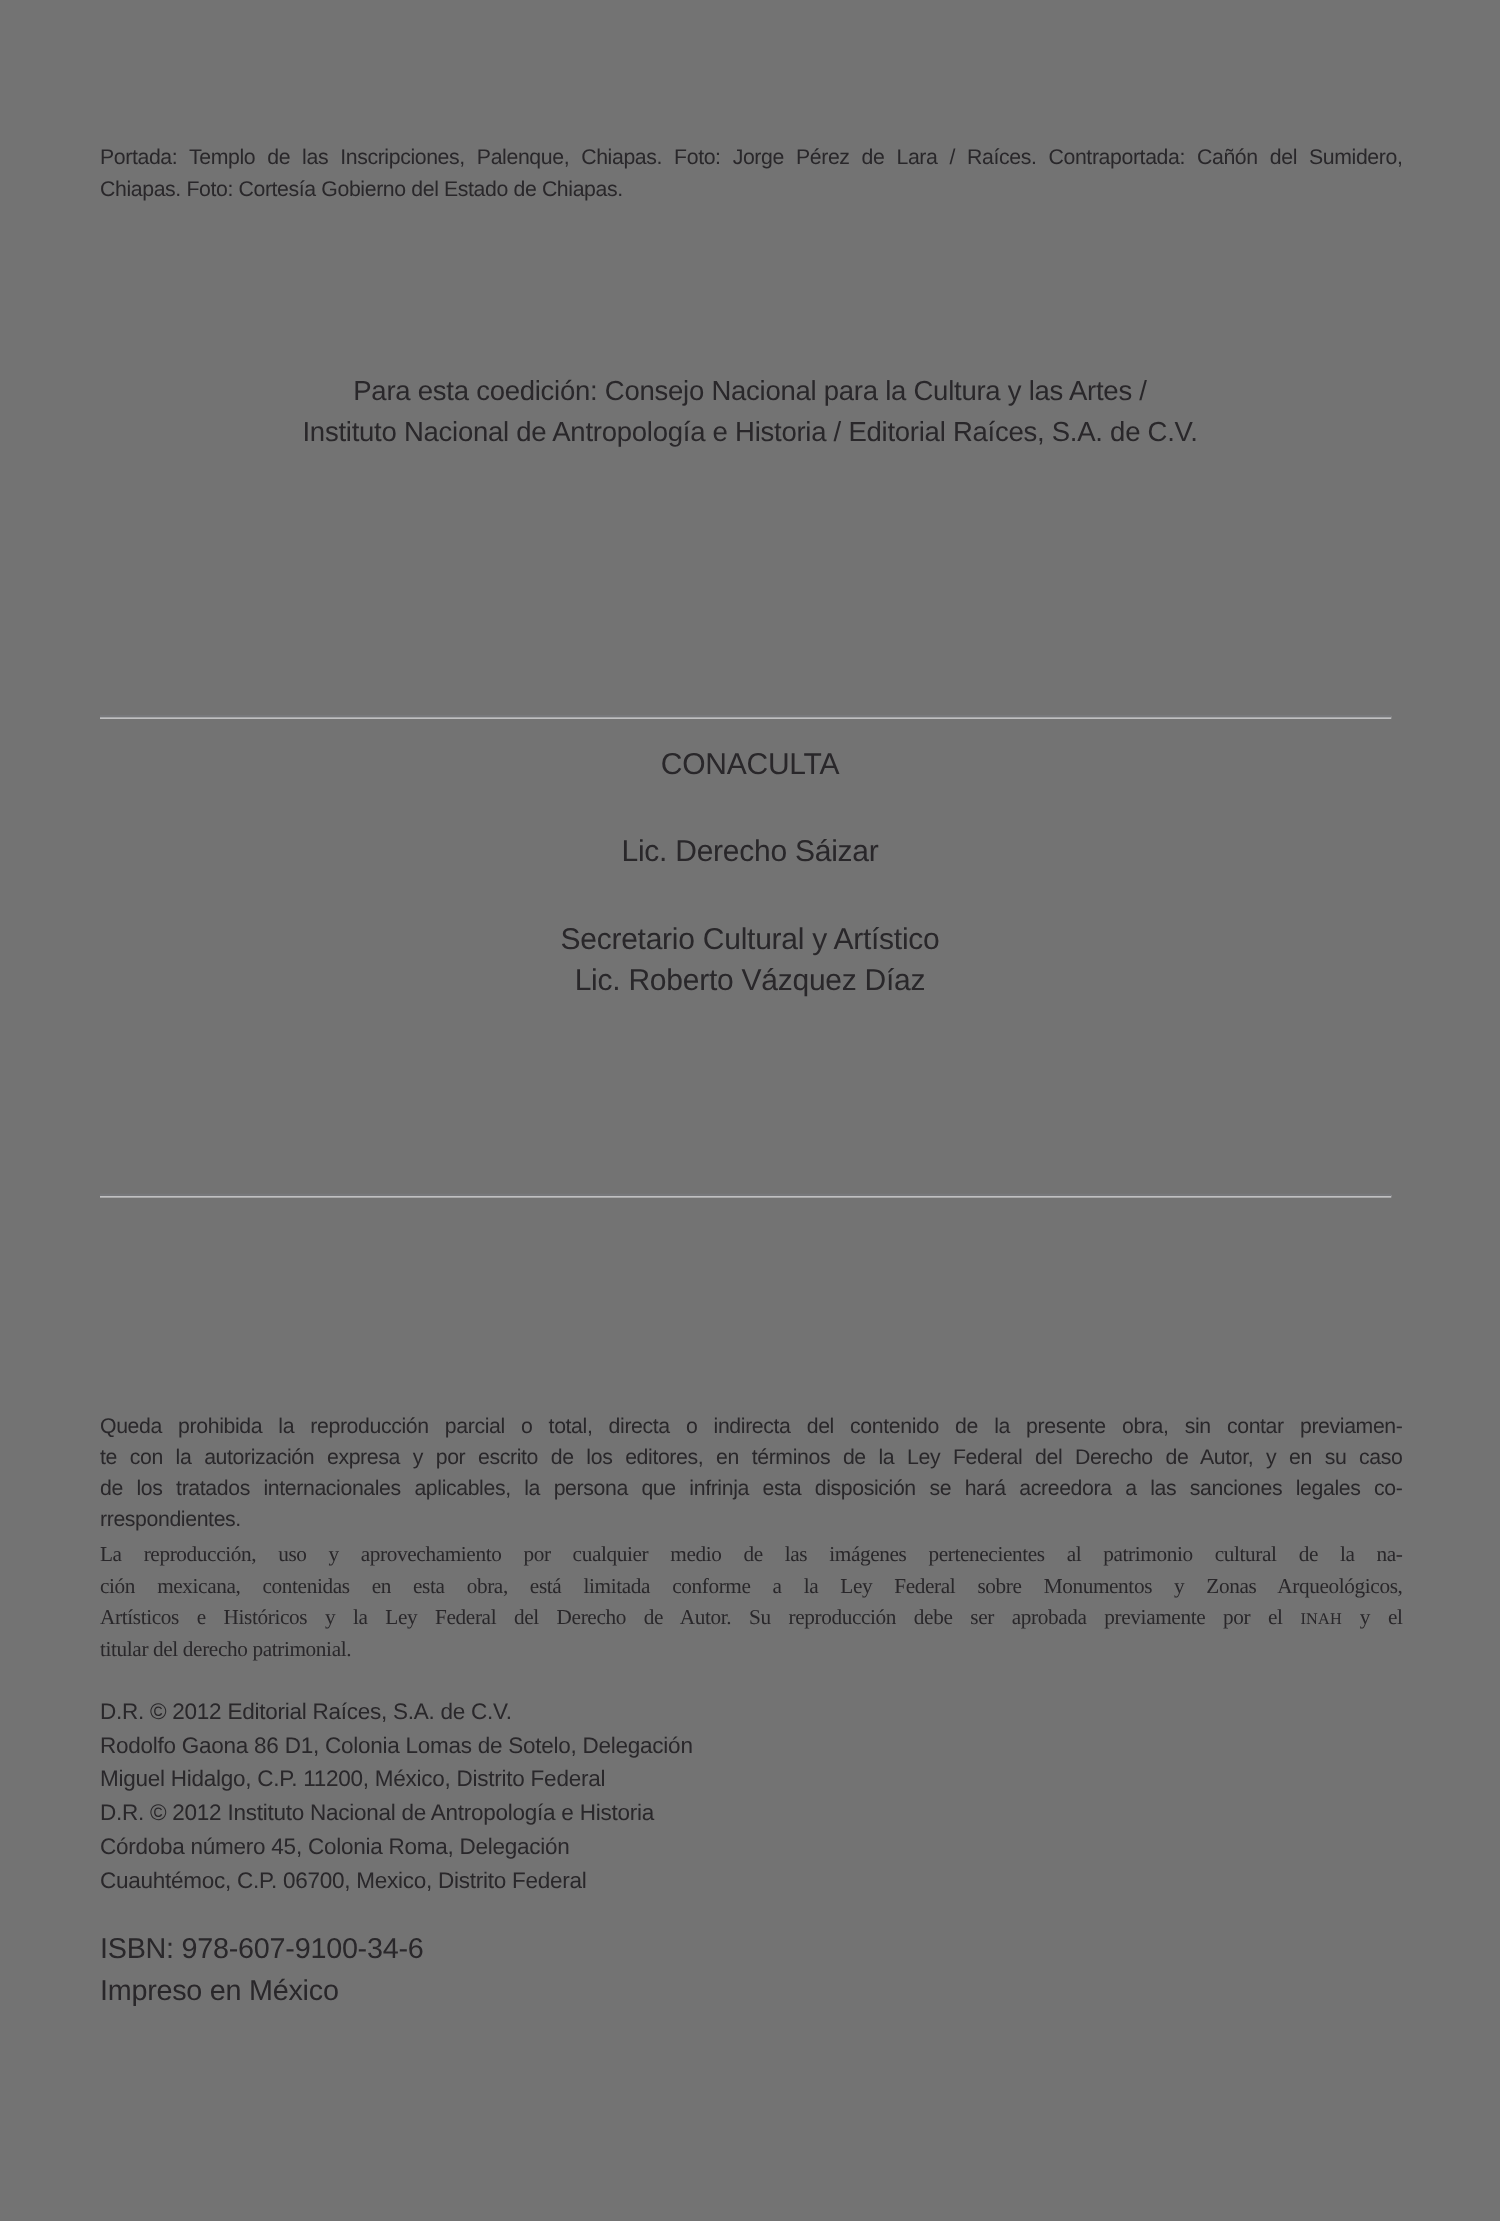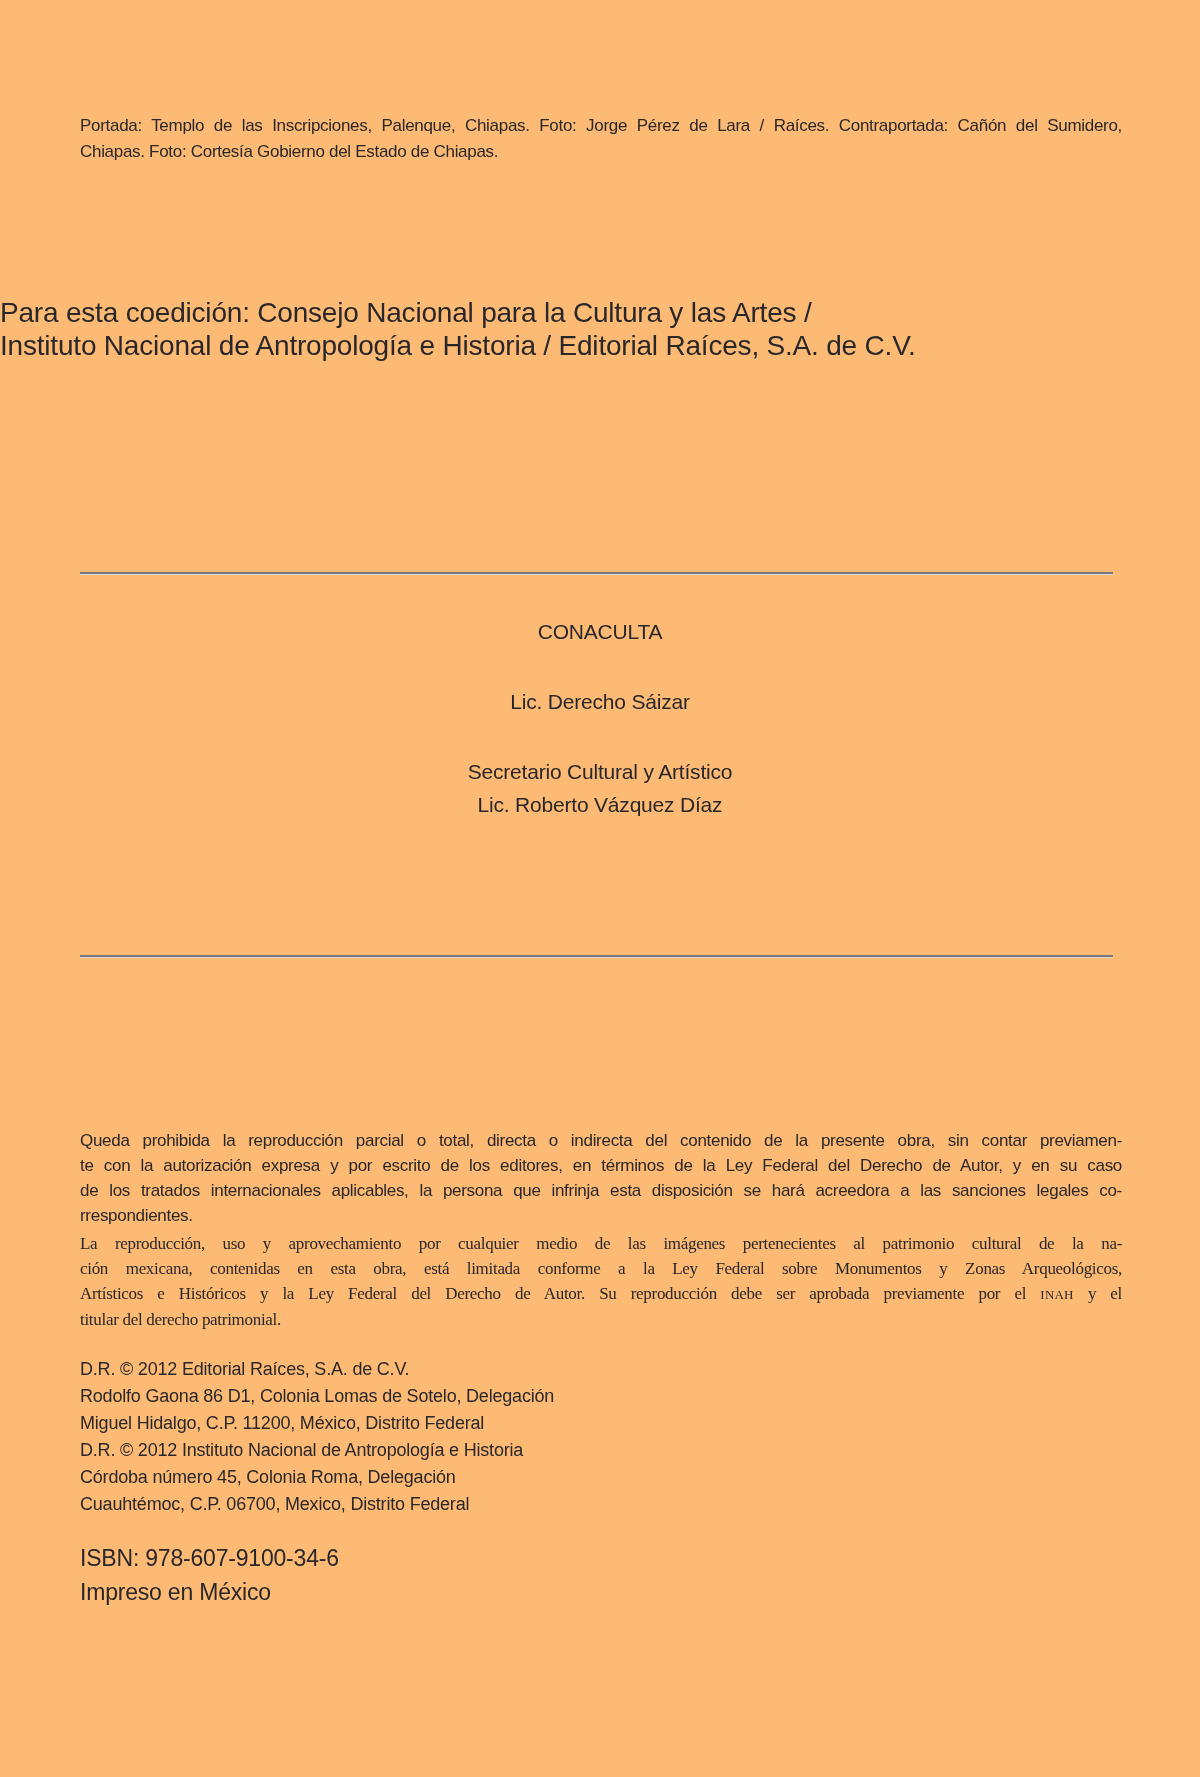--- a/index.html
+++ b/index.html
@@ -4,21 +4,21 @@
 <style>
   html, body {
     margin: 0;
     padding: 0;
     background: #ffffff;
   }
   .page {
     position: relative;
     width: 1200px;
     height: 1777px;
-    background: #fdba74;
+    background: #737373;
     font-family: "Liberation Sans", "DejaVu Sans", sans-serif;
     color: #29272a;
     overflow: hidden;
   }
 
   
   .cover-credit {
     position: absolute;
     left: 80px;
     top: 113px;
@@ -38,22 +38,22 @@
     text-align: right;
     text-align-last: left;
   }
 
   
   .coedition {
     position: absolute;
     left: 0;
     top: 296px;
     width: 100%;
-    text-align: left;
-    font-size: 28px;
+    text-align: center;
+    font-size: 22px;
     line-height: 33px;
     letter-spacing: -0.2px;
   }
 
   
   .rule {
     position: absolute;
     left: 80px;
     width: 1033px;
     height: 2px;
@@ -63,24 +63,23 @@
   .rule-top { top: 572px; }
   .rule-bottom { top: 955px; }
 
   
   .conaculta {
     position: absolute;
     left: 0;
     top: 595px;
     width: 100%;
     text-align: center;
-    font-size: 21px;
+    font-size: 24px;
     line-height: 33px;
     letter-spacing: -0.2px;
-    margin-top: 20px;
   }
   .role-group { margin-top: 37px; }
 
   
   .legal {
     position: absolute;
     left: 80px;
     top: 1128px;
     width: 1042px;
     font-size: 17px;

